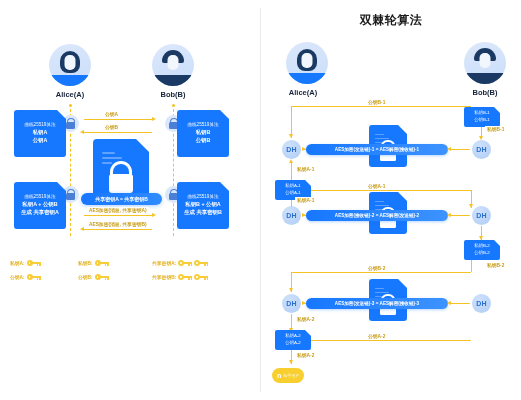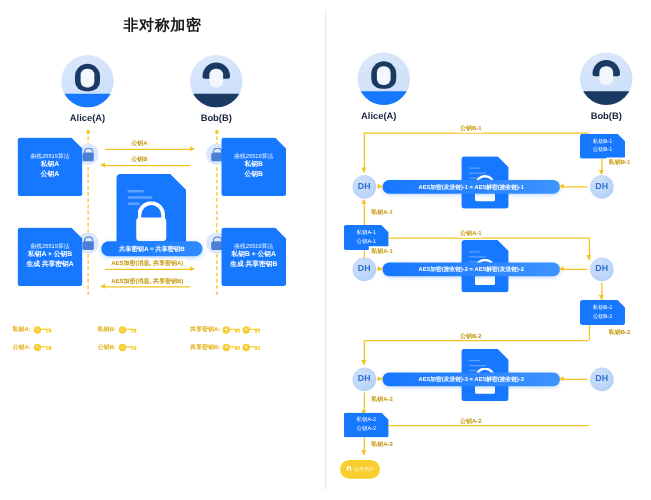--- a/index.html
+++ b/index.html
@@ -124,21 +124,20 @@
 </style>
 </head>
 <body>
 
 <div class="infographic">
 
   <div class="divider"></div>
 
   <div class="panel panel-left">
 
-    <div class="panel-title">非对称加密</div>
 
     <div class="avatar" style="left:49px;top:44px;">
       <div class="head"></div>
       <div class="face"></div>
       <div class="body"></div>
     </div>
     <div class="person-name" style="left:35px;top:90px;">Alice(A)</div>
 
     <div class="avatar" style="left:152px;top:44px;">
       <div class="hairB"></div>
@@ -287,20 +286,21 @@
           <i class="khole"></i>
           <i class="kshaft"></i>
           <i class="ktooth" style="left:10px;"></i>
           <i class="ktooth" style="left:12.5px;"></i>
         </span>
     </div>
   </div>
 
   <div class="panel panel-right">
 
+    <div class="panel-title">双棘轮算法</div>
 
     <div class="avatar" style="left:25px;top:42px;">
       <div class="head"></div>
       <div class="face"></div>
       <div class="body"></div>
     </div>
     <div class="person-name" style="left:7px;top:88px;">Alice(A)</div>
 
     <div class="avatar" style="left:203px;top:42px;">
       <div class="hairB"></div>

